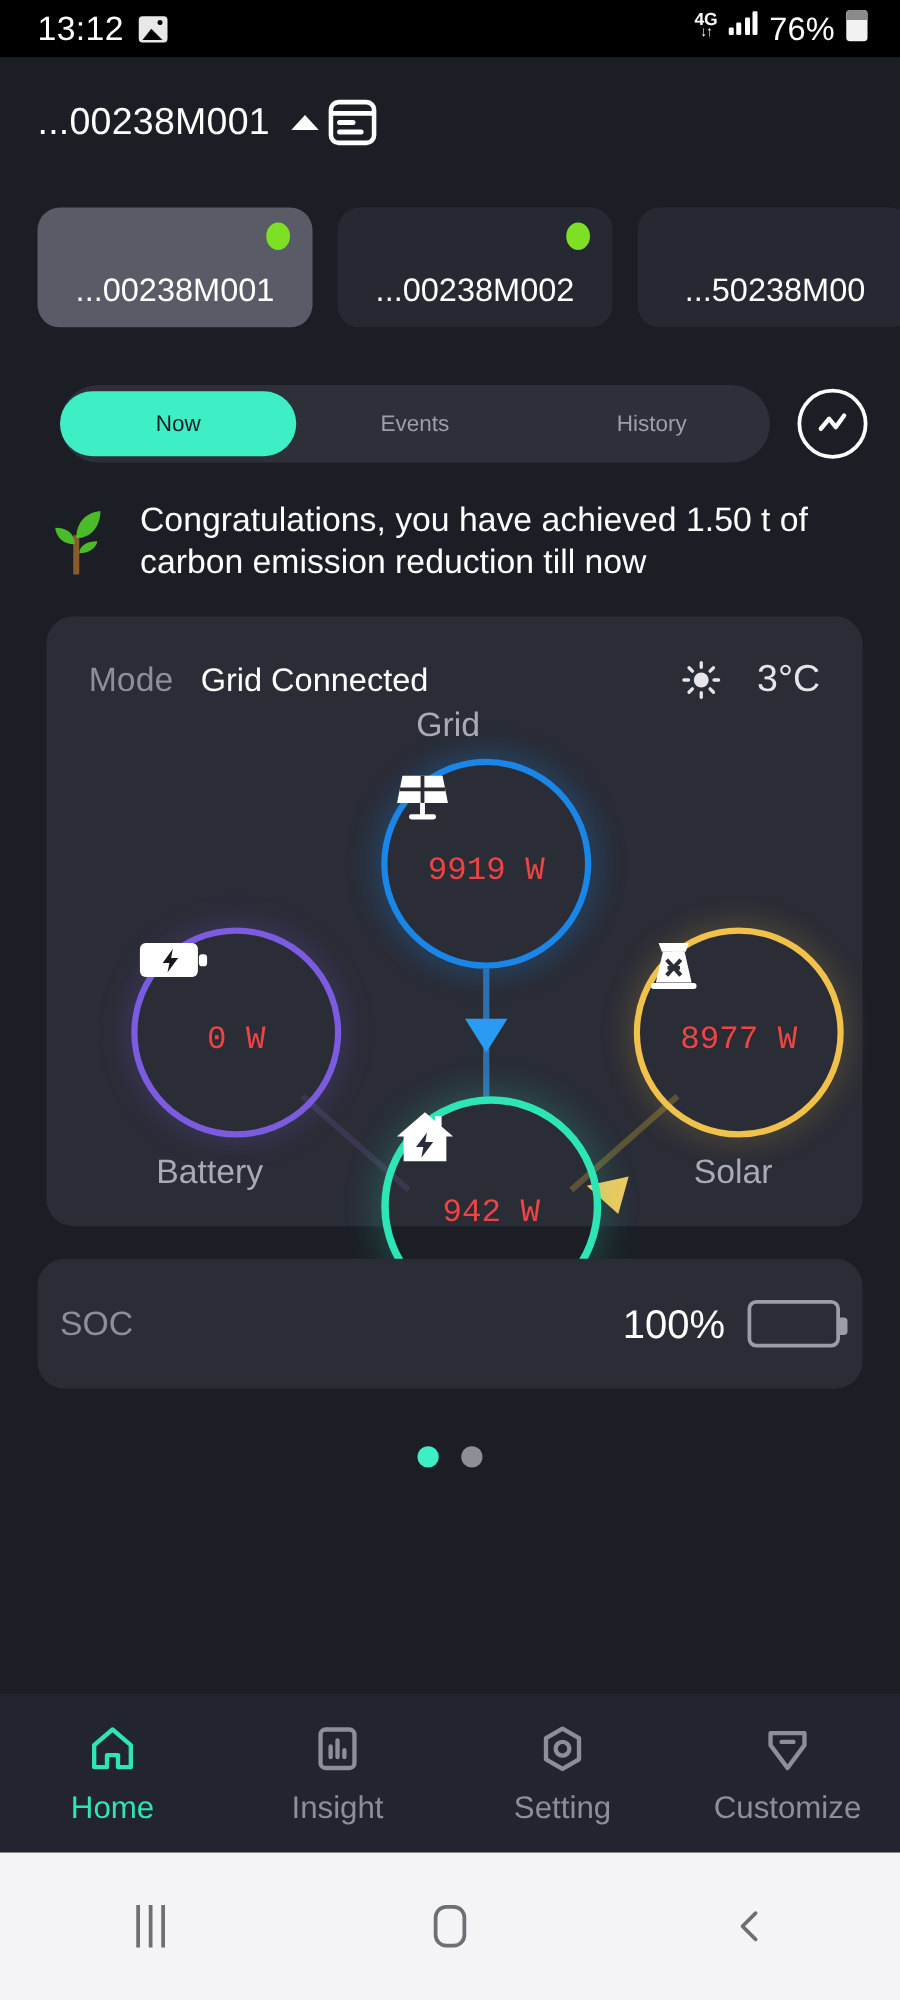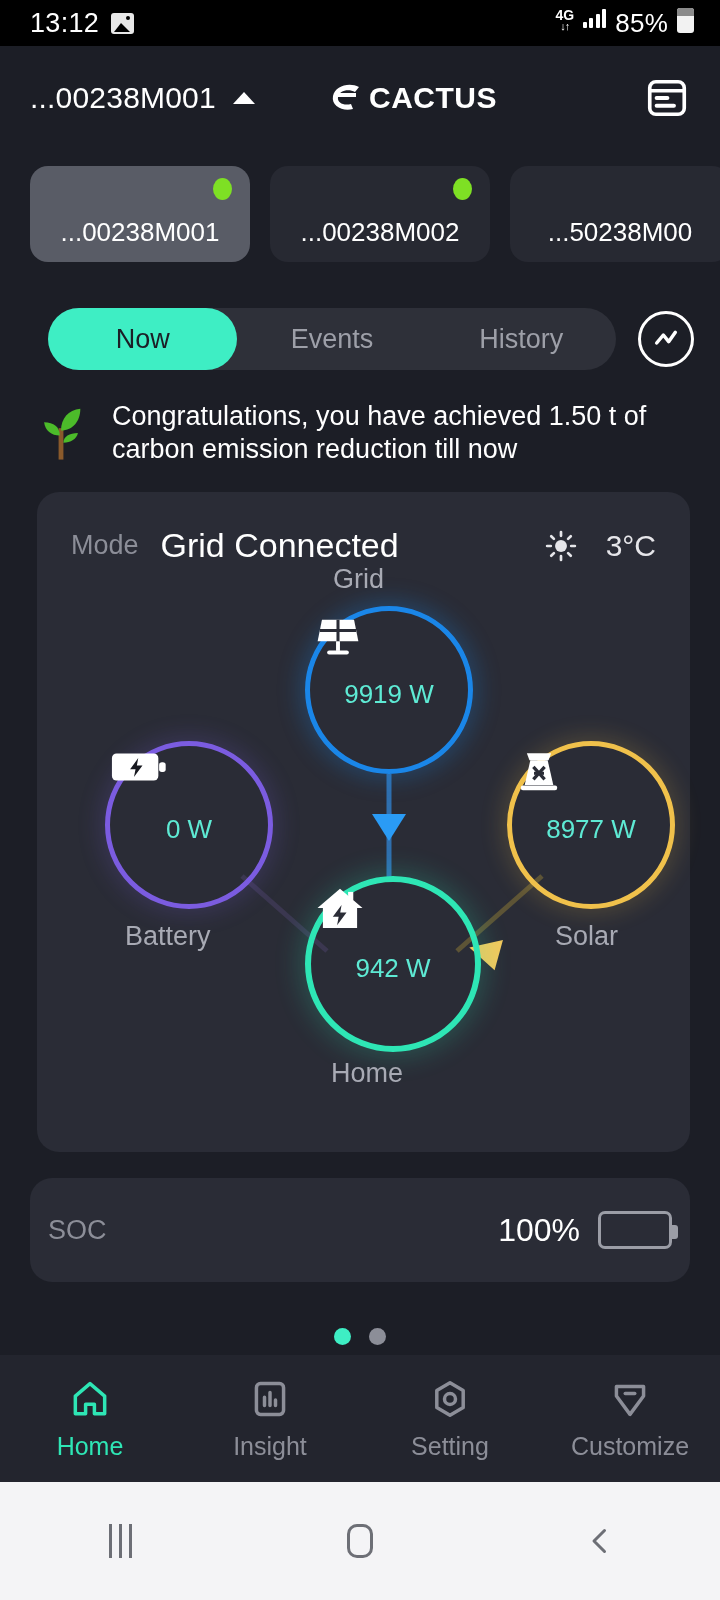--- a/index.html
+++ b/index.html
@@ -85,54 +85,54 @@
     width: 19px; height: 22px; border-radius: 50%; background: #7ee024;
   }
 
   
   .tabrow { display: flex; align-items: center; padding: 46px 26px 0 48px; gap: 22px; }
   .segmented {
     flex: 1; height: 62px; background: #2e3039; border-radius: 31px;
     display: flex; align-items: center;
   }
   .seg {
-    flex: 1; height: 62px; border-radius: 31px;
+    flex: 1; height: 52px; border-radius: 31px;
     display: flex; align-items: center; justify-content: center;
-    color: #9d9fa8; font-size: 27px; background: transparent;
+    color: #9d9fa8; font-size: 18px; background: transparent;
   }
   .seg.active { background: #3eeec4; color: #1c1e26; }
   .chart-btn {
     width: 56px; height: 56px; border-radius: 50%;
     border: 3px solid #fff; display: flex; align-items: center; justify-content: center;
   }
 
   
   .carbon { display: flex; gap: 22px; padding: 30px 40px 0 32px; align-items: flex-start; }
   .plant { flex: 0 0 58px; padding-top: 4px; }
   .carbon-txt { color: #fff; font-size: 27px; line-height: 1.22; }
 
   
   .card {
     margin: 26px 30px 0 30px; background: #2a2c36; border-radius: 22px;
     position: relative;
   }
-  .flowcard { height: 660px; margin-left: 37px; }
+  .flowcard { height: 488px; margin-left: 37px; }
   .moderow {
     display: flex; align-items: center; padding: 34px 34px 0 34px;
   }
   .mode-lbl { color: #8c8e98; font-size: 27px; }
-  .mode-val { color: #fff; font-size: 34px; margin-left: 22px; }
+  .mode-val { color: #fff; font-size: 26px; margin-left: 22px; }
   .weather { margin-left: auto; display: flex; align-items: center; gap: 28px; }
   .weather-txt { color: #e6e6ea; font-size: 30px; }
 
   .diagram { position: absolute; left: 0; top: 74px; width: 100%; height: 570px; }
   .diagram svg { position: absolute; left: 0; top: 0; }
   .node { position: absolute; border-radius: 50%; display: flex; flex-direction: column;
           align-items: center; justify-content: center; }
-  .node .val { font-size: 26px; color: #5eead4; margin-top: 9px; }
+  .node .val { font-size: 26px; color: #ef4444; margin-top: 9px; font-family: Liberation Mono, monospace; }
   .node .ico { display: flex; align-items: center; justify-content: center; }
   .nlabel { position: absolute; color: #a8aab4; font-size: 27px; white-space: nowrap; }
 
   #n-solar { left: 268px; top: 40px; width: 168px; height: 168px;
              border: 5px solid #1a86e8; box-shadow: 0 0 22px 6px rgba(26,134,232,.25); }
   #n-batt  { left: 68px;  top: 175px; width: 168px; height: 168px;
              border: 5px solid #7b5ce0; box-shadow: 0 0 22px 6px rgba(123,92,224,.18); }
   #n-grid  { left: 470px; top: 175px; width: 168px; height: 168px;
              border: 5px solid #f0c14b; box-shadow: 0 0 22px 6px rgba(240,193,75,.16); }
   #n-home  { left: 268px; top: 310px; width: 176px; height: 176px;
@@ -196,36 +196,29 @@
       <span class="net4g">
         <span class="g">4G</span>
         <span class="ar">↓↑</span>
       </span>
       <span class="bars">
           <i></i>
           <i></i>
           <i></i>
           <i></i>
         </span>
-      <span class="sb-batt-txt">85%</span>
+      <span class="sb-batt-txt">76%</span>
       <span class="sb-batt"></span>
     </div>
   </div>
 
   <div class="appbar">
     <div class="dev-sel">
       <span class="dev-sel-txt">...00238M001</span>
       <span class="caret-up"></span>
-    </div>
-    <div class="brand">
-      <svg width="210" height="40" viewBox="0 0 210 40" aria-hidden="true">
-        <path d="M34 9 C24 4 10 8 8 18 C6 28 18 34 28 31 L26 26 C19 28 12 25 13 19 C14 13 23 10 30 14 Z" fill="#fff"></path>
-        <path d="M10 19 L31 19 L31 15 L10 15 Z" fill="#fff"></path>
-        <text x="44" y="30" font-family="Liberation Sans, sans-serif" font-size="30" font-weight="700" fill="#fff" letter-spacing="0.5">CACTUS</text>
-      </svg>
     </div>
     <div class="hdr-btn">
       <svg width="46" height="46" viewBox="0 0 24 24" fill="none">
         <rect x="3" y="3.5" width="18" height="17" rx="3.2" stroke="#fff" stroke-width="1.9"></rect>
         <path d="M3.6 8.2 H20.4" stroke="#fff" stroke-width="1.9"></path>
         <path d="M6.6 12 H12.2" stroke="#fff" stroke-width="2.1" stroke-linecap="round"></path>
         <path d="M6.6 16 H15.6" stroke="#fff" stroke-width="2.1" stroke-linecap="round"></path>
       </svg>
     </div>
   </div>

